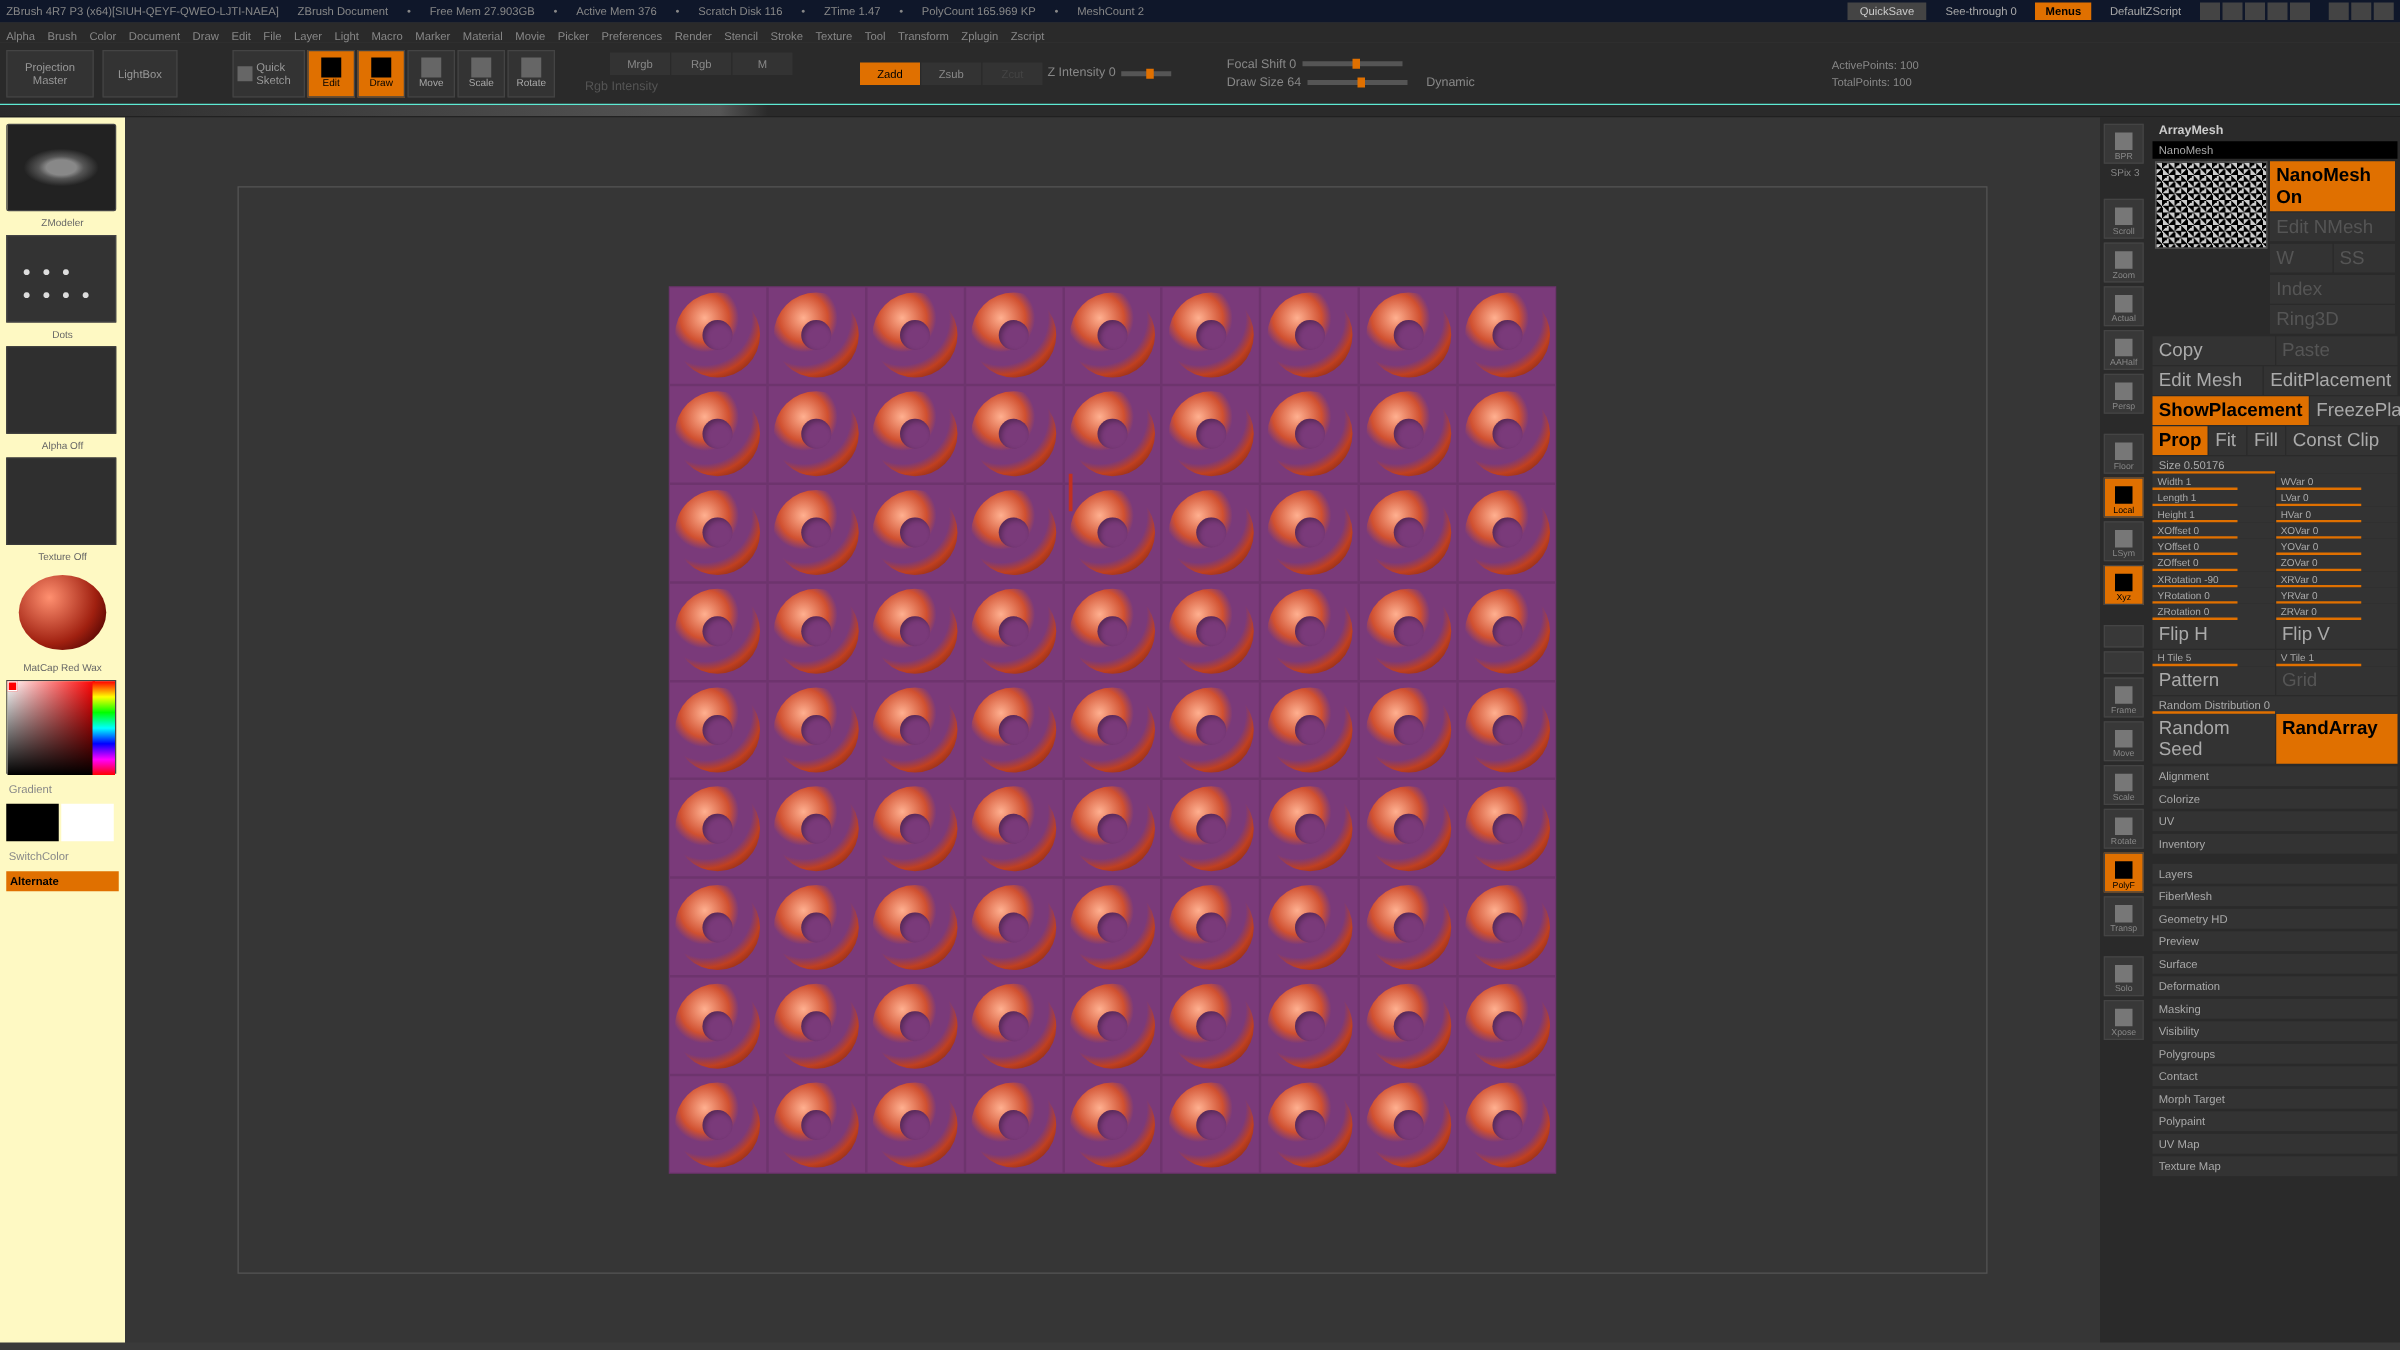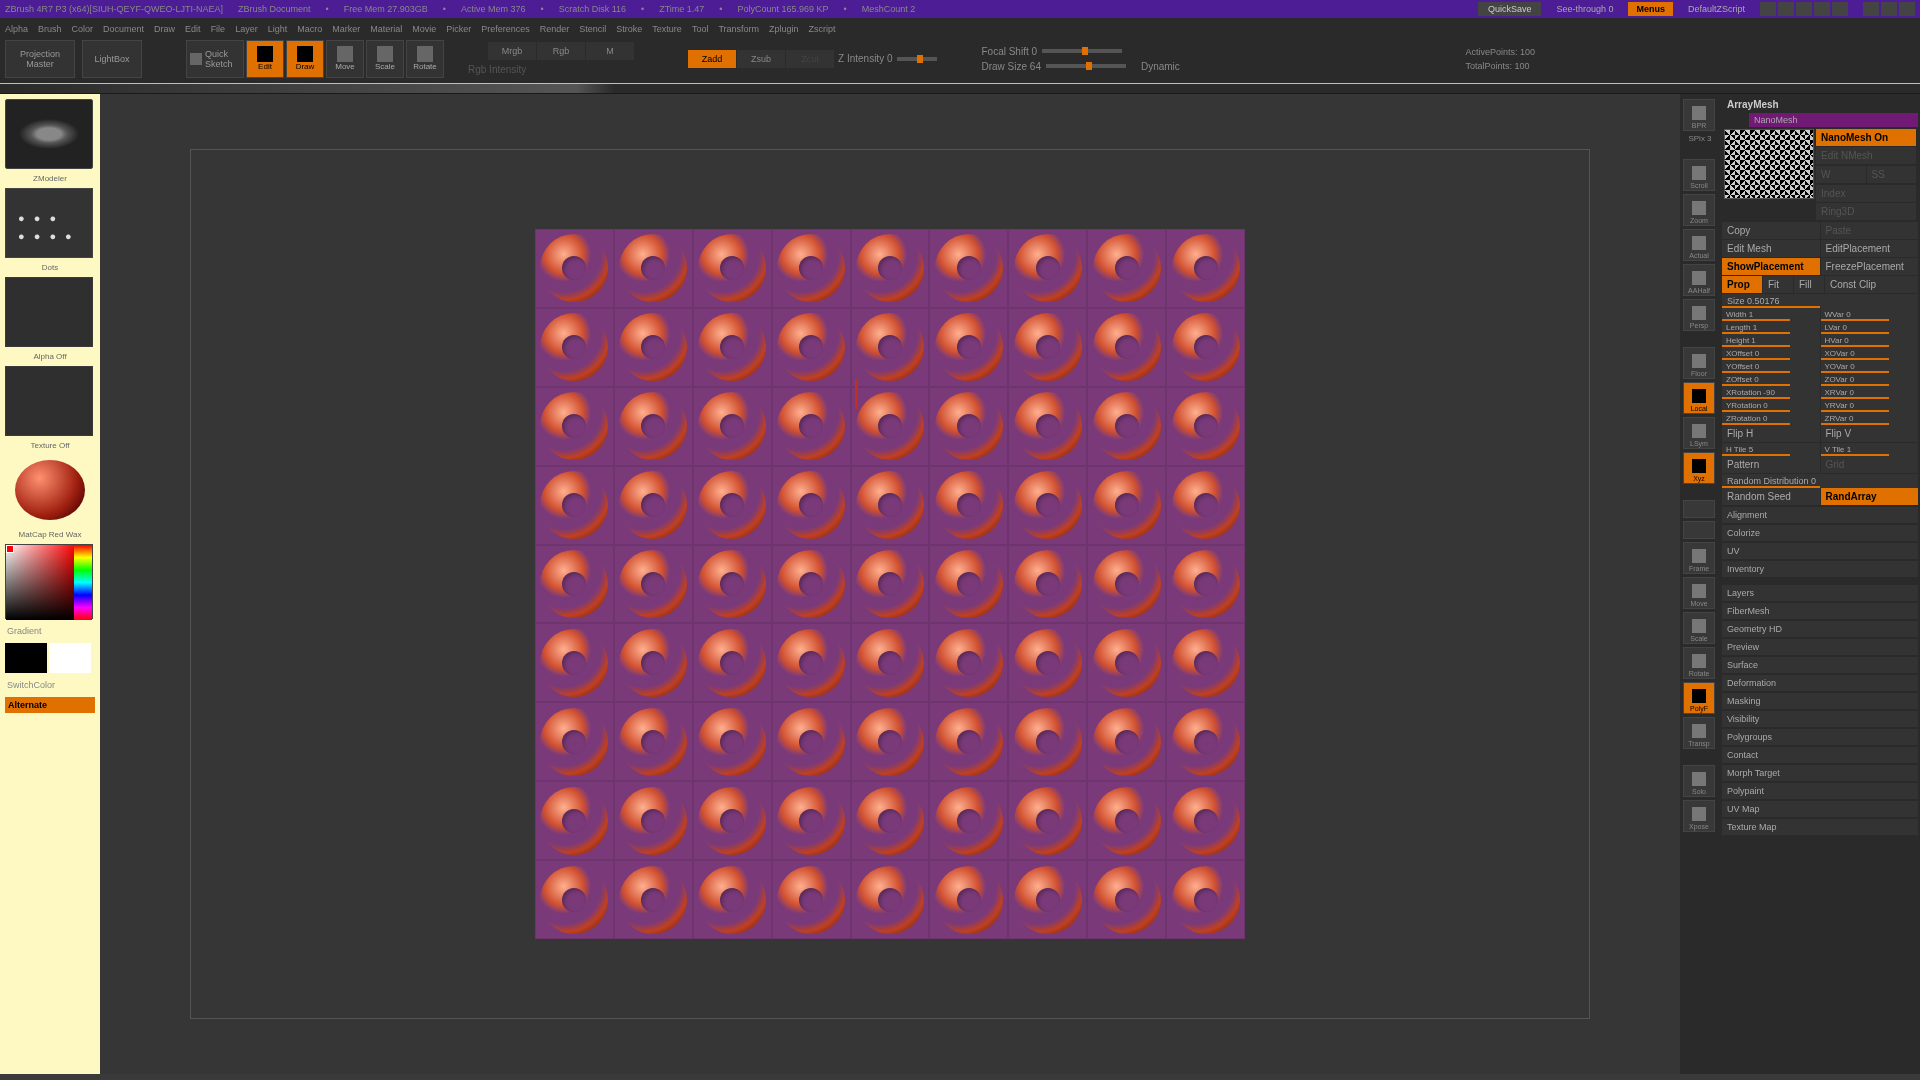--- a/index.html
+++ b/index.html
@@ -1,19 +1,19 @@
 <!DOCTYPE html>
 <html><head>
 <meta charset="utf-8">
 <style>
 * { margin: 0; padding: 0; box-sizing: border-box; font-family: Arial, sans-serif; user-select: none; }
 body { background: #3a3a3a; color: #999; font-size: 10px; width: 1920px; height: 1080px; overflow: hidden; }
 
 
-.titlebar { height: 18px; background: #4c1d95; display: flex; align-items: center; padding: 0 5px; gap: 15px; font-size: 9px; color: #888; }
+.titlebar { height: 18px; background: #0f172a; display: flex; align-items: center; padding: 0 5px; gap: 15px; font-size: 9px; color: #888; }
 .titlebar .spacer { flex: 1; }
 .titlebar .quicksave { background: #444; padding: 2px 10px; color: #ccc; }
 .titlebar .seethrough { color: #aaa; }
 .titlebar .menus { background: #e07000; color: #000; padding: 2px 8px; font-weight: bold; }
 .titlebar .script { color: #aaa; }
 .titlebar .winbtns { display: flex; gap: 2px; }
 .titlebar .winbtns div { width: 16px; height: 14px; background: #444; }
 
 
 .menubar { height: 16px; background: #2a2a2a; display: flex; align-items: flex-end; padding: 0 5px; gap: 10px; font-size: 9px; color: #888; }
@@ -76,23 +76,23 @@
 .righticons .ric { width: 32px; height: 32px; background: #383838; border: 1px solid #444; display: flex; flex-direction: column; align-items: center; justify-content: flex-end; font-size: 7px; color: #888; padding-bottom: 1px; }
 .righticons .ric.active { background: #e07000; color: #000; }
 .righticons .ric .icoshape { width: 14px; height: 14px; background: #777; margin-bottom: 2px; }
 .righticons .ric.active .icoshape { background: #000; }
 .righticons .spix { font-size: 8px; text-align: center; color: #888; }
 .righticons .sep { height: 10px; }
 
 
 .rightpanel { width: 200px; background: #2a2a2a; padding: 2px; font-size: 9px; color: #aaa; overflow: hidden; }
 .rightpanel .header { padding: 3px 5px; color: #ccc; font-weight: bold; font-size: 10px; }
-.rightpanel .subheader { background: #701a75; padding: 2px 5px; color: #aaa; font-size: 9px; margin-left: 27px; }
+.rightpanel .subheader { background: #000000; padding: 2px 5px; color: #aaa; font-size: 9px; }
 .rightpanel .row { display: flex; gap: 1px; margin-bottom: 1px; }
-.rightpanel .cell { flex: 1; background: #333; padding: 3px 5px; font-size: 10px; color: #aaa; }
+.rightpanel .cell { flex: 1; background: #333; padding: 3px 5px; font-size: 15px; color: #aaa; }
 .rightpanel .cell.active { background: #e07000; color: #000; font-weight: bold; }
 .rightpanel .cell.dim { color: #555; }
 .rightpanel .meshthumb { width: 90px; height: 70px; background: repeating-conic-gradient(#000 0deg 45deg, #ccc 45deg 90deg); background-size: 10px 10px; border: 1px solid #555; }
 .rightpanel .meshrow { display: flex; gap: 2px; padding: 2px; }
 .rightpanel .meshright { flex: 1; display: flex; flex-direction: column; gap: 1px; }
 .rightpanel .slider { background: #333; padding: 2px 5px; position: relative; font-size: 9px; }
 .rightpanel .slider::after { content: ''; position: absolute; bottom: 0; left: 0; height: 2px; background: #e07000; width: 50%; }
 .rightpanel .slider2 { display: flex; gap: 1px; }
 .rightpanel .slider2 > div { flex: 1; background: #333; padding: 2px 4px; position: relative; font-size: 8px; }
 .rightpanel .slider2 > div::after { content: ''; position: absolute; bottom: 0; left: 0; height: 2px; background: #e07000; width: 70%; }

